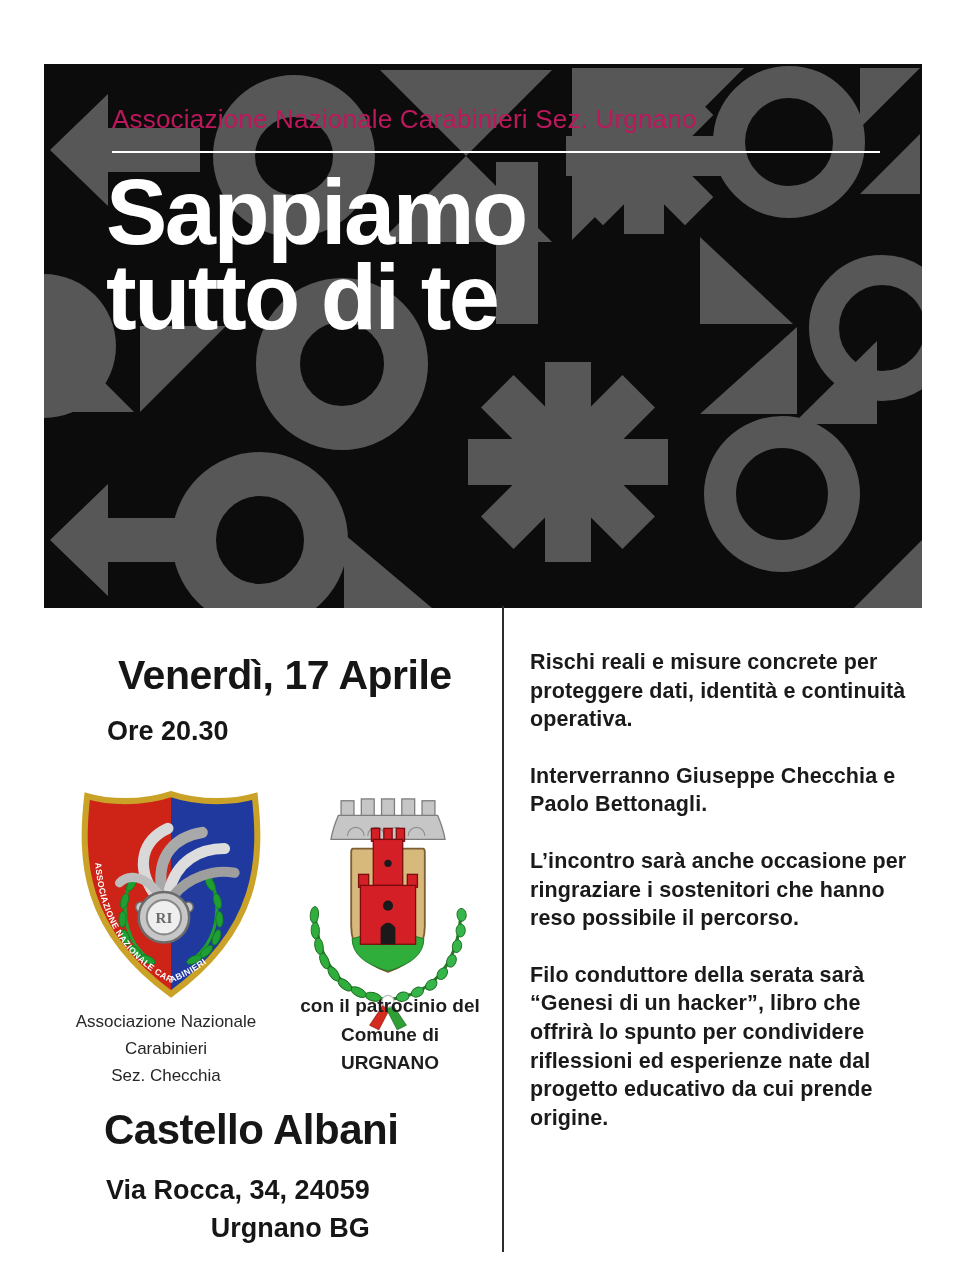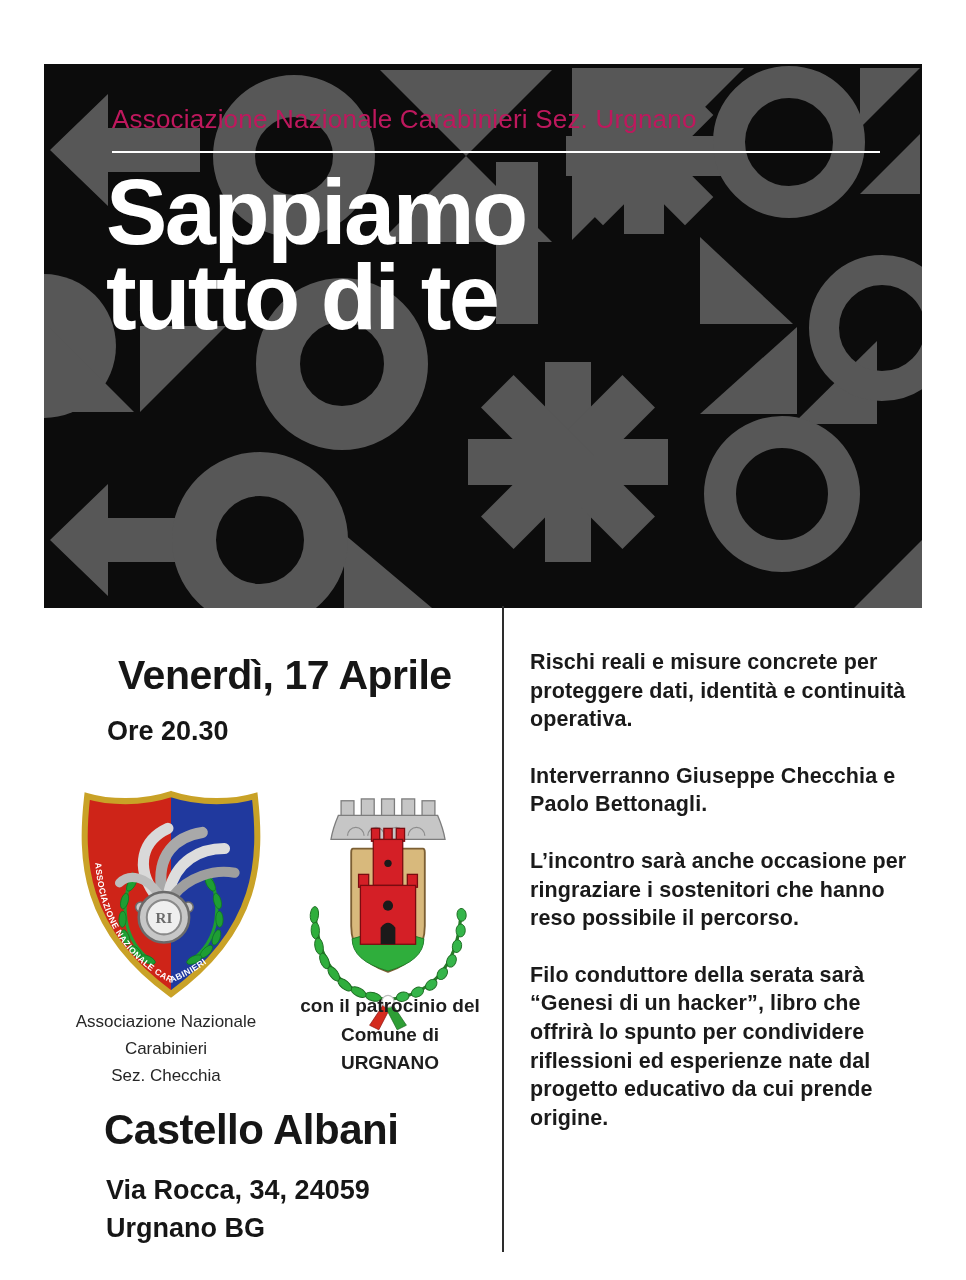--- a/index.html
+++ b/index.html
@@ -30,21 +30,21 @@
   .anc-caption{
     position:absolute;left:46px;top:1008px;width:240px;text-align:center;
     font-size:17px;font-weight:400;line-height:1.6;color:#262626;
   }
   .patronage{
     position:absolute;left:296px;top:992px;width:188px;text-align:center;
     font-size:19px;font-weight:700;line-height:1.5;color:#1d1d1d;
   }
   .venue{position:absolute;left:104px;top:1106px;font-size:42px;font-weight:700;letter-spacing:-.5px;text-align:right;}
   .address{position:absolute;left:106px;top:1172px;font-size:27px;font-weight:700;line-height:1.4;}
-  .address span{display:block;}
+  .address span{display:block;text-align:right;}
   
   .body-col{position:absolute;left:530px;top:648px;width:398px;}
   .body-col p{
     margin:0 0 28px 0;font-size:21.5px;font-weight:600;line-height:1.33;
     letter-spacing:.1px;color:#1a1a1a;
   }
 </style>
 </head>
 <body>
 

